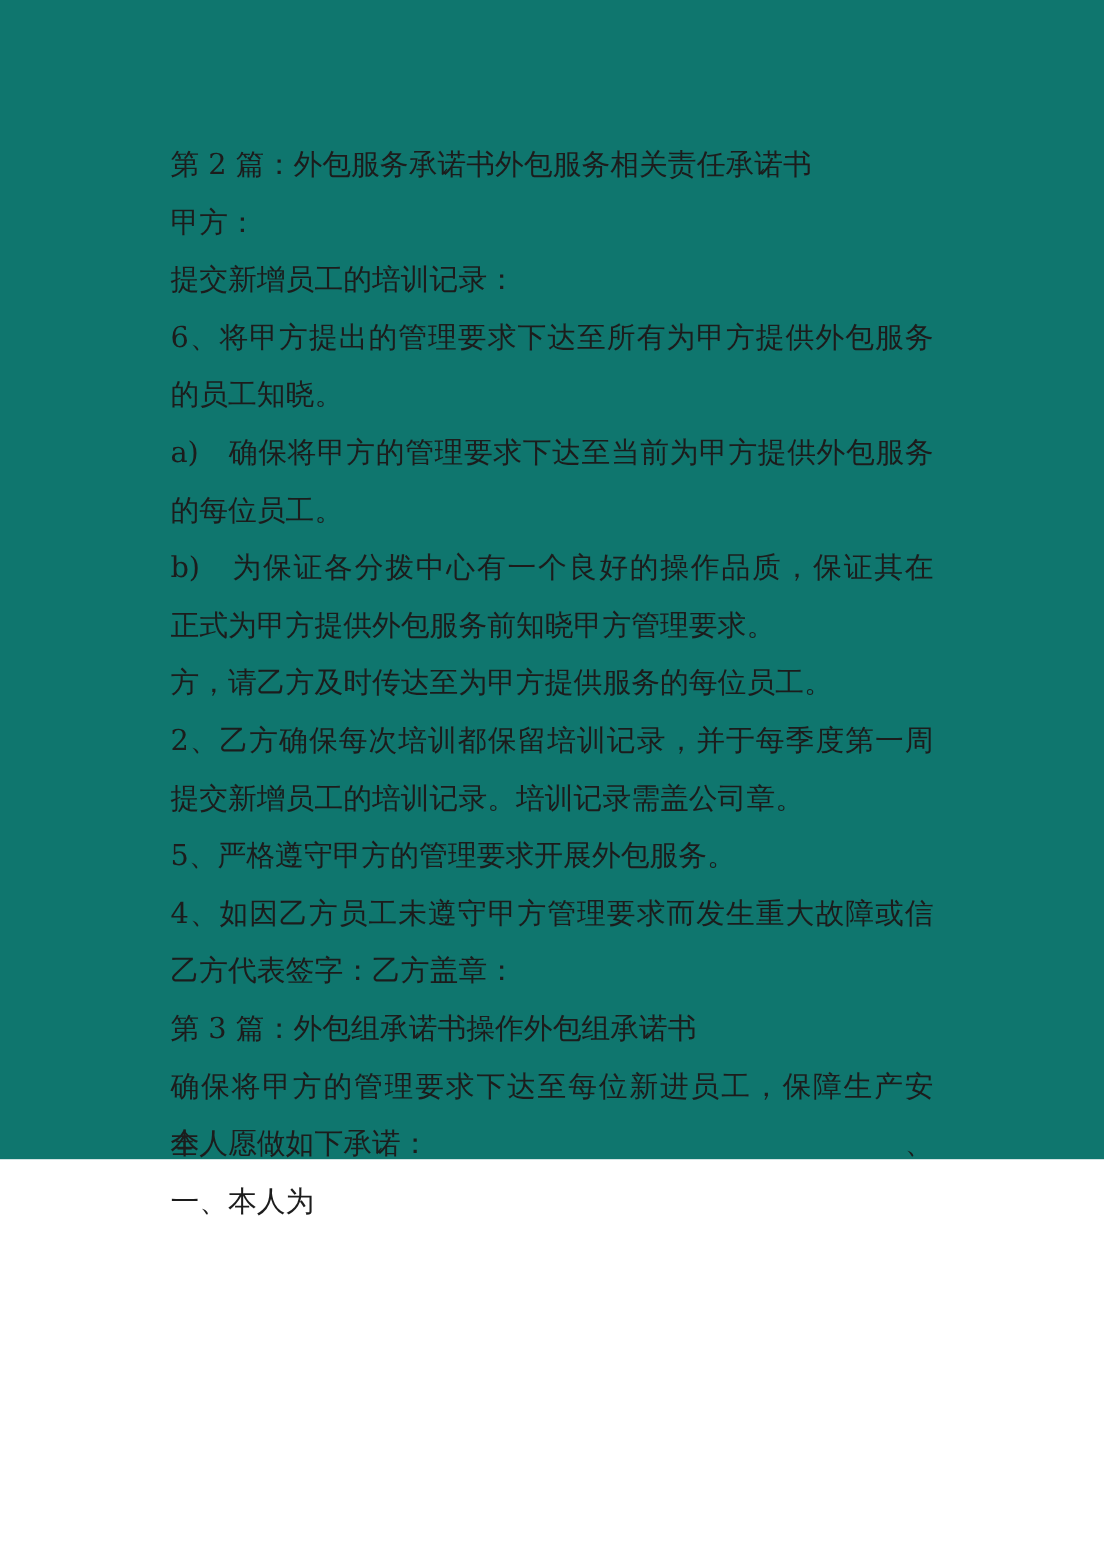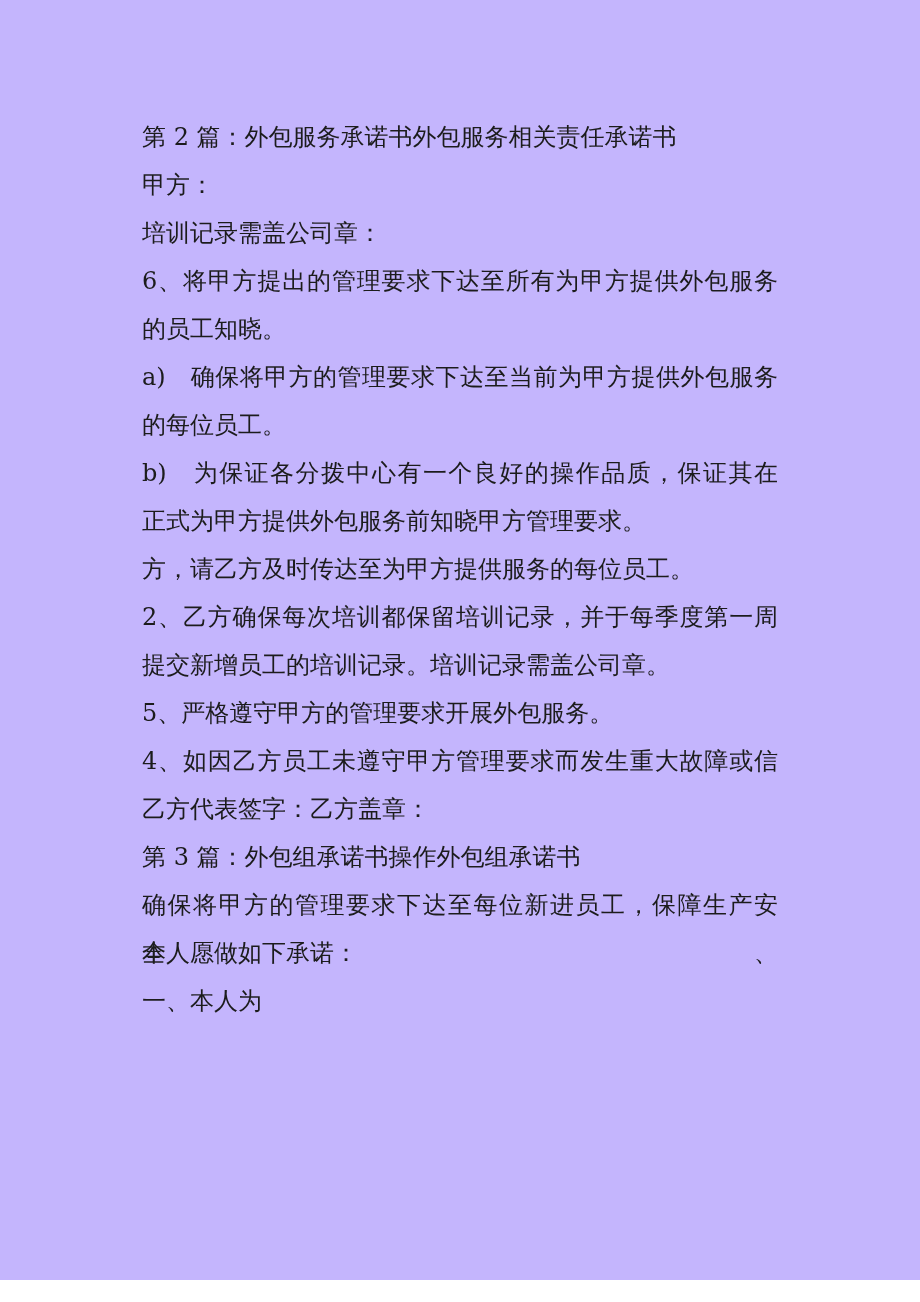--- a/index.html
+++ b/index.html
@@ -9,22 +9,22 @@
   }
   body {
     width: 920px;
     height: 1302px;
     font-family: "DejaVu Serif", "Liberation Serif", serif;
     overflow: hidden;
   }
   .page {
     position: relative;
     width: 920px;
-    height: 1280px;
-    background: #c4b5fd;
+    height: 966px;
+    background: #0f766e;
   }
   .text-block {
     position: absolute;
     left: 142px;
     top: 113px;
     width: 636px;
     color: #1c1c1c;
     font-size: 24px;
   }
   .line {
@@ -40,21 +40,21 @@
     text-justify: inter-character;
   }
 </style>
 </head>
 <body>
 
 <div class="page">
   <div class="text-block" id="doc-body" style="color: rgb(28, 28, 28);">
       <div class="line">第 2 篇：外包服务承诺书外包服务相关责任承诺书</div>
       <div class="line">甲方：</div>
-      <div class="line">培训记录需盖公司章：</div>
+      <div class="line">提交新增员工的培训记录：</div>
       <div class="line justify">6、将甲方提出的管理要求下达至所有为甲方提供外包服务</div>
       <div class="line">的员工知晓。</div>
       <div class="line justify">a)　确保将甲方的管理要求下达至当前为甲方提供外包服务</div>
       <div class="line">的每位员工。</div>
       <div class="line justify">b)　为保证各分拨中心有一个良好的操作品质，保证其在</div>
       <div class="line">正式为甲方提供外包服务前知晓甲方管理要求。</div>
       <div class="line">方，请乙方及时传达至为甲方提供服务的每位员工。</div>
       <div class="line justify">2、乙方确保每次培训都保留培训记录，并于每季度第一周</div>
       <div class="line">提交新增员工的培训记录。培训记录需盖公司章。</div>
       <div class="line">5、严格遵守甲方的管理要求开展外包服务。</div>

